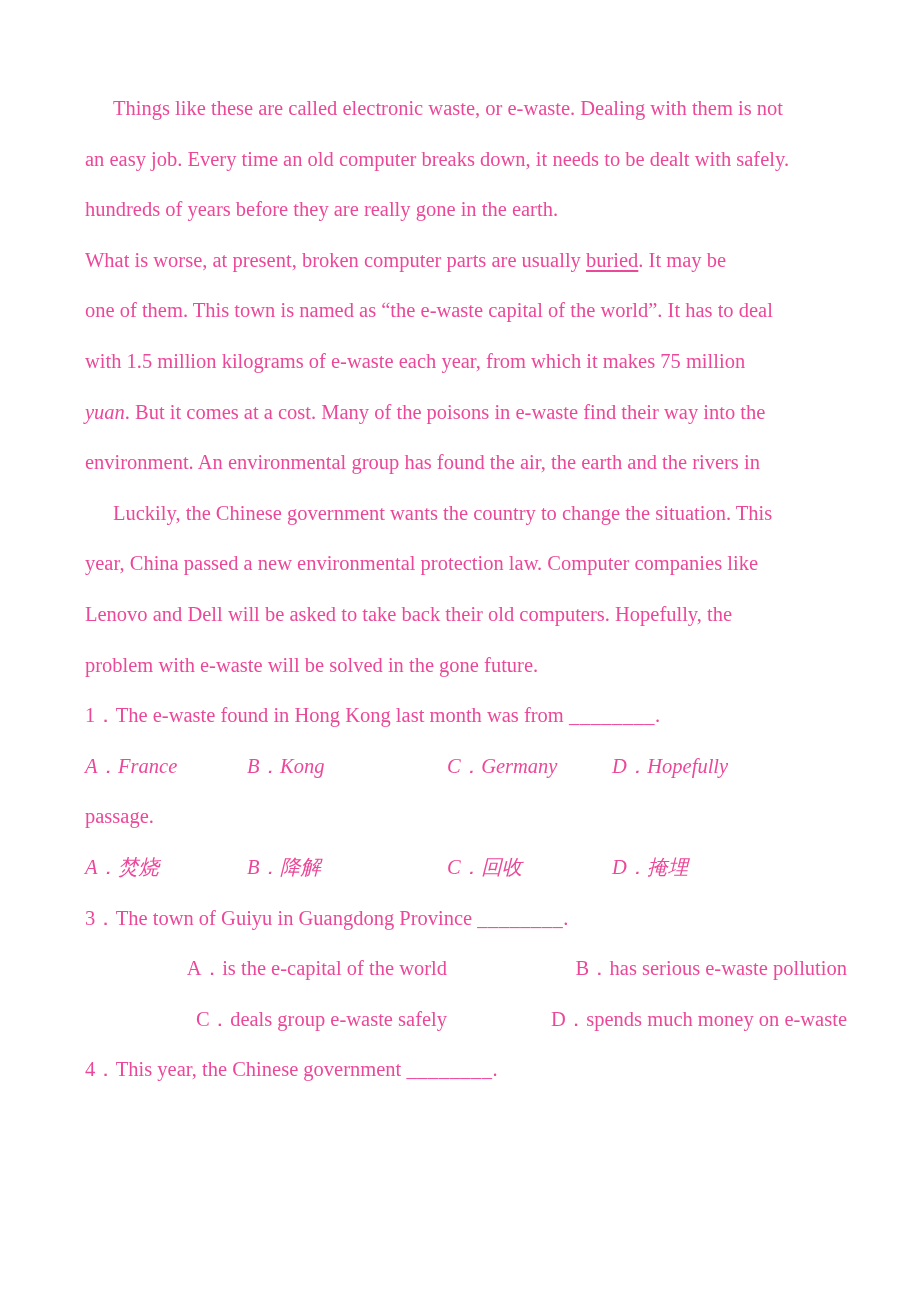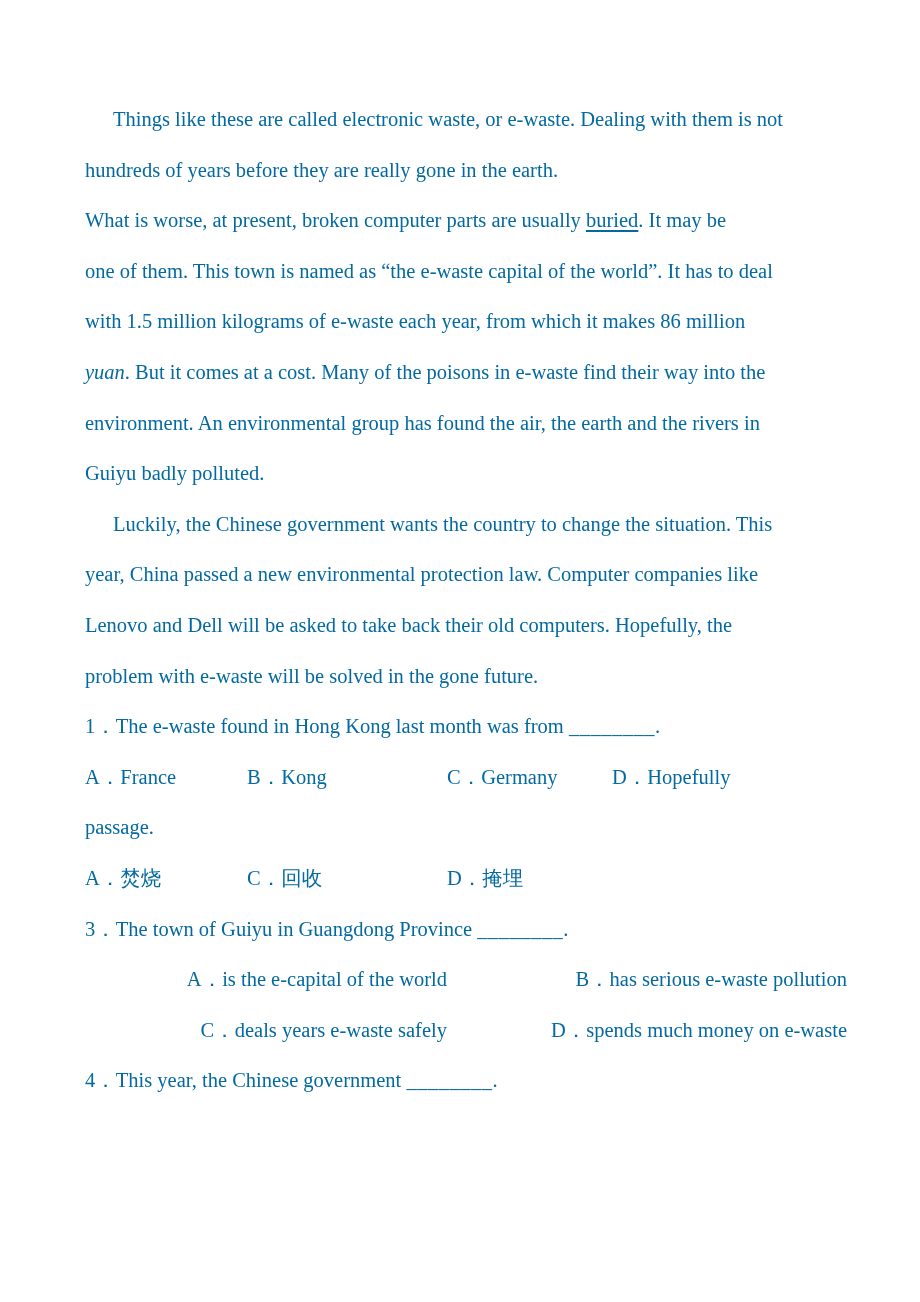--- a/index.html
+++ b/index.html
@@ -10,88 +10,90 @@
   body {
     width: 920px;
     height: 1302px;
     position: relative;
     font-family: "Liberation Serif", "DejaVu Serif", serif;
     overflow: hidden;
   }
   .doc {
     position: absolute;
     left: 85px;
-    top: 94px;
+    top: 83px;
     width: 762px;
-    color: #0369a1;
+    color: #ec4899;
     font-size: 20.5px;
     line-height: 50.6px;
   }
   .ln {
     margin: 0;
     white-space: nowrap;
   }
   .indent { padding-left: 28px; }
   .u {
     text-decoration: underline;
     text-underline-offset: 3px;
   }
   .it { font-style: italic; }
   .blank { letter-spacing: 0.5px; }
   .opts4 {
     display: grid;
     grid-template-columns: 162px 200px 165px auto;
+    font-style: italic;
   }
   .opts2 {
     display: grid;
     grid-template-columns: 362px auto;
     text-align: right;
   }
   .opt { white-space: nowrap; }
 </style>
 </head>
 <body>
 
 <div class="doc">
 
   <p class="ln indent"><span>Things like these are called electronic waste, or e-waste. Dealing with them is not</span></p>
+  <p class="ln"><span>an easy job. Every time an old computer breaks down, it needs to be dealt with safely.</span></p>
   <p class="ln"><span>hundreds of years before they are really gone in the earth.</span></p>
   <p class="ln"><span>What is worse, at present, broken computer parts are usually </span><span class="u">buried</span><span>. It may be</span></p>
 
   <p class="ln"><span>one of them. This town is named as “the e-waste capital of the world”. It has to deal</span></p>
-  <p class="ln"><span>with 1.5 million kilograms of e-waste each year, from which it makes 86 million</span></p>
+  <p class="ln"><span>with 1.5 million kilograms of e-waste each year, from which it makes 75 million</span></p>
   <p class="ln"><span class="it">yuan</span><span>. But it comes at a cost. Many of the poisons in e-waste find their way into the</span></p>
   <p class="ln"><span>environment. An environmental group has found the air, the earth and the rivers in</span></p>
-  <p class="ln"><span>Guiyu badly polluted.</span></p>
 
   <p class="ln indent"><span>Luckily, the Chinese government wants the country to change the situation. This</span></p>
   <p class="ln"><span>year, China passed a new environmental protection law. Computer companies like</span></p>
   <p class="ln"><span>Lenovo and Dell will be asked to take back their old computers. Hopefully, the</span></p>
   <p class="ln"><span>problem with e-waste will be solved in the gone future.</span></p>
 
   <p class="ln"><span>1．</span><span>The e-waste found in Hong Kong last month was from </span><span class="blank">________</span><span>.</span></p>
   <div class="ln opts4">
     <span class="opt"><span>A．</span><span>France</span></span>
     <span class="opt"><span>B．</span><span>Kong</span></span>
     <span class="opt"><span>C．</span><span>Germany</span></span>
     <span class="opt"><span>D．</span><span>Hopefully</span></span>
   </div>
 
   <p class="ln"><span>passage.</span></p>
   <div class="ln opts4">
     <span class="opt"><span>A．</span><span>焚烧</span></span>
+    <span class="opt"><span>B．</span><span>降解</span></span>
     <span class="opt"><span>C．</span><span>回收</span></span>
     <span class="opt"><span>D．</span><span>掩埋</span></span>
   </div>
 
   <p class="ln"><span>3．</span><span>The town of Guiyu in Guangdong Province </span><span class="blank">________</span><span>.</span></p>
   <div class="ln opts2">
     <span class="opt"><span>A．</span><span>is the e-capital of the world</span></span>
     <span class="opt"><span>B．</span><span>has serious e-waste pollution</span></span>
   </div>
   <div class="ln opts2">
-    <span class="opt"><span>C．</span><span>deals years e-waste safely</span></span>
+    <span class="opt"><span>C．</span><span>deals group e-waste safely</span></span>
     <span class="opt"><span>D．</span><span>spends much money on e-waste</span></span>
   </div>
 
   <p class="ln"><span>4．</span><span>This year, the Chinese government </span><span class="blank">________</span><span>.</span></p>
 
 </div>
 
 </body></html>

